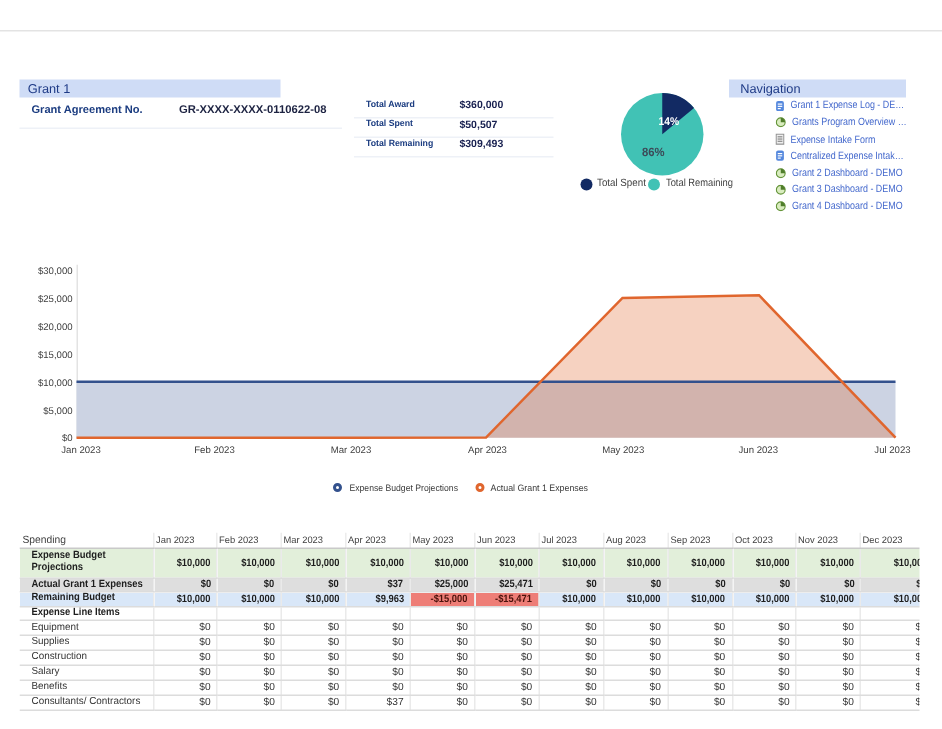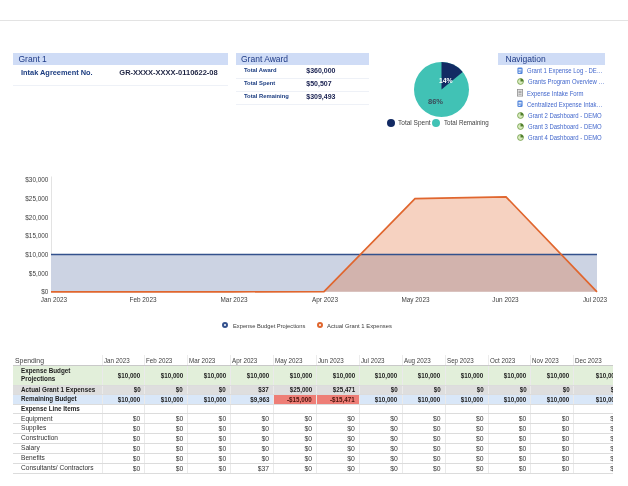--- a/index.html
+++ b/index.html
@@ -6,26 +6,25 @@
 .abs{position:absolute}
 .band{position:absolute;background:#cfdcf6;color:#1e3a86;height:12px;line-height:12.5px;font-size:8.5px;padding-left:5.5px}
 .sx{display:inline-block;transform-origin:0 50%;white-space:nowrap}
 </style></head>
 <body>
 <div id="page">
 
   <div class="abs" style="left:0;top:0;width:628px;height:21px;border-bottom:1px solid #e3e3e3;background:#fff"></div>
 
 
-  <div class="band" style="left:13px;top:53px;width:215px">Grant 1</div>
-  <div class="abs" style="left:21px;top:68px;font-size:7.4px;font-weight:bold;color:#1b3c80">Intak Agreement No.</div>
+  <div class="band" style="left:13px;top:53px;width:174px">Grant 1</div>
+  <div class="abs" style="left:21px;top:68px;font-size:7.4px;font-weight:bold;color:#1b3c80">Grant Agreement No.</div>
   <div class="abs" style="left:119.3px;top:68px;font-size:7.5px;font-weight:bold;color:#1d2342;white-space:nowrap">GR-XXXX-XXXX-0110622-08</div>
   <div class="abs" style="left:13px;top:84.5px;width:215px;border-top:1px solid #eef1f7"></div>
 
-  <div class="band" style="left:235.5px;top:53px;width:133.5px">Grant Award</div>
   <div class="abs" style="left:244.2px;top:67px;font-size:6px;font-weight:bold;color:#1b3c80"><span class="sx" style="transform:scaleX(0.97)">Total Award</span></div>
   <div class="abs" style="left:306.3px;top:66.5px;font-size:7px;font-weight:bold;color:#182050">$360,000</div>
   <div class="abs" style="left:235.5px;top:77.5px;width:133.5px;border-top:1px solid #eef1f7"></div>
   <div class="abs" style="left:244.2px;top:80px;font-size:6px;font-weight:bold;color:#1b3c80"><span class="sx" style="transform:scaleX(0.97)">Total Spent</span></div>
   <div class="abs" style="left:306.3px;top:79.5px;font-size:7px;font-weight:bold;color:#182050">$50,507</div>
   <div class="abs" style="left:235.5px;top:90.5px;width:133.5px;border-top:1px solid #eef1f7"></div>
   <div class="abs" style="left:244.2px;top:93px;font-size:6px;font-weight:bold;color:#1b3c80"><span class="sx" style="transform:scaleX(0.97)">Total Remaining</span></div>
   <div class="abs" style="left:306.3px;top:92.5px;font-size:7px;font-weight:bold;color:#182050">$309,493</div>
   <div class="abs" style="left:235.5px;top:103.5px;width:133.5px;border-top:1px solid #eef1f7"></div>
 
@@ -33,21 +32,21 @@
     <circle cx="27.5" cy="27.5" r="27.5" fill="#41c2b5"></circle>
     <path d="M27.5 27.5 L27.5 0 A27.5 27.5 0 0 1 48.7 10 Z" fill="#122a63"></path>
   </svg>
   <div class="abs" style="left:438.6px;top:75.6px;font-size:7.5px;font-weight:bold;color:#fff"><span class="sx" style="transform:scaleX(0.91)">14%</span></div>
   <div class="abs" style="left:427.8px;top:97px;font-size:8px;font-weight:bold;color:#3c4a58"><span class="sx" style="transform:scaleX(0.94)">86%</span></div>
   <div class="abs" style="left:386.5px;top:119px;width:8px;height:8px;border-radius:50%;background:#122a63"></div>
   <div class="abs" style="left:397.5px;top:119.4px;font-size:7px;color:#3f3f3f"><span class="sx" style="transform:scaleX(0.93)">Total Spent</span></div>
   <div class="abs" style="left:432.2px;top:119px;width:8px;height:8px;border-radius:50%;background:#41c2b5"></div>
   <div class="abs" style="left:443.5px;top:119.4px;font-size:7px;color:#3f3f3f"><span class="sx" style="transform:scaleX(0.89)">Total Remaining</span></div>
 
-  <div class="band" style="left:498px;top:53px;width:107px;padding-left:7.5px">Navigation</div>
+  <div class="band" style="left:486px;top:53px;width:118px;padding-left:7.5px">Navigation</div>
   <div id="nav">
       <div class="abs" style="left:516.5px;top:65.6px;height:10px;display:flex;align-items:center">
         <svg width="6" height="7.5" viewBox="0 0 6 7.5">
           <rect x="0.4" y="0.4" width="5.2" height="6.7" rx="1.3" fill="#5588dd"></rect>
           <rect x="1.5" y="2" width="3" height="0.8" fill="#fff"></rect>
           <rect x="1.5" y="3.5" width="3" height="0.8" fill="#fff"></rect>
           <rect x="1.5" y="5" width="2" height="0.8" fill="#fff"></rect>
         </svg>
         <span class="sx" style="font-size:7px;color:#4267cc;margin-left:4px;transform:scaleX(0.85)">Grant 1 Expense Log - DE…</span>
       </div>

